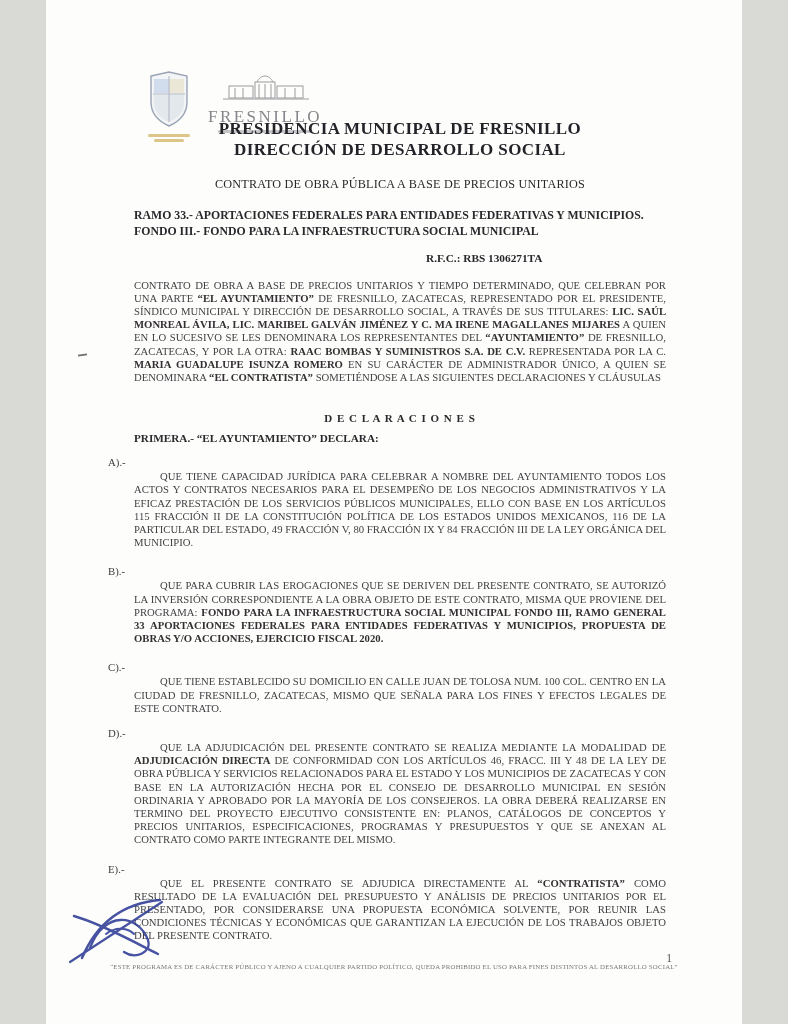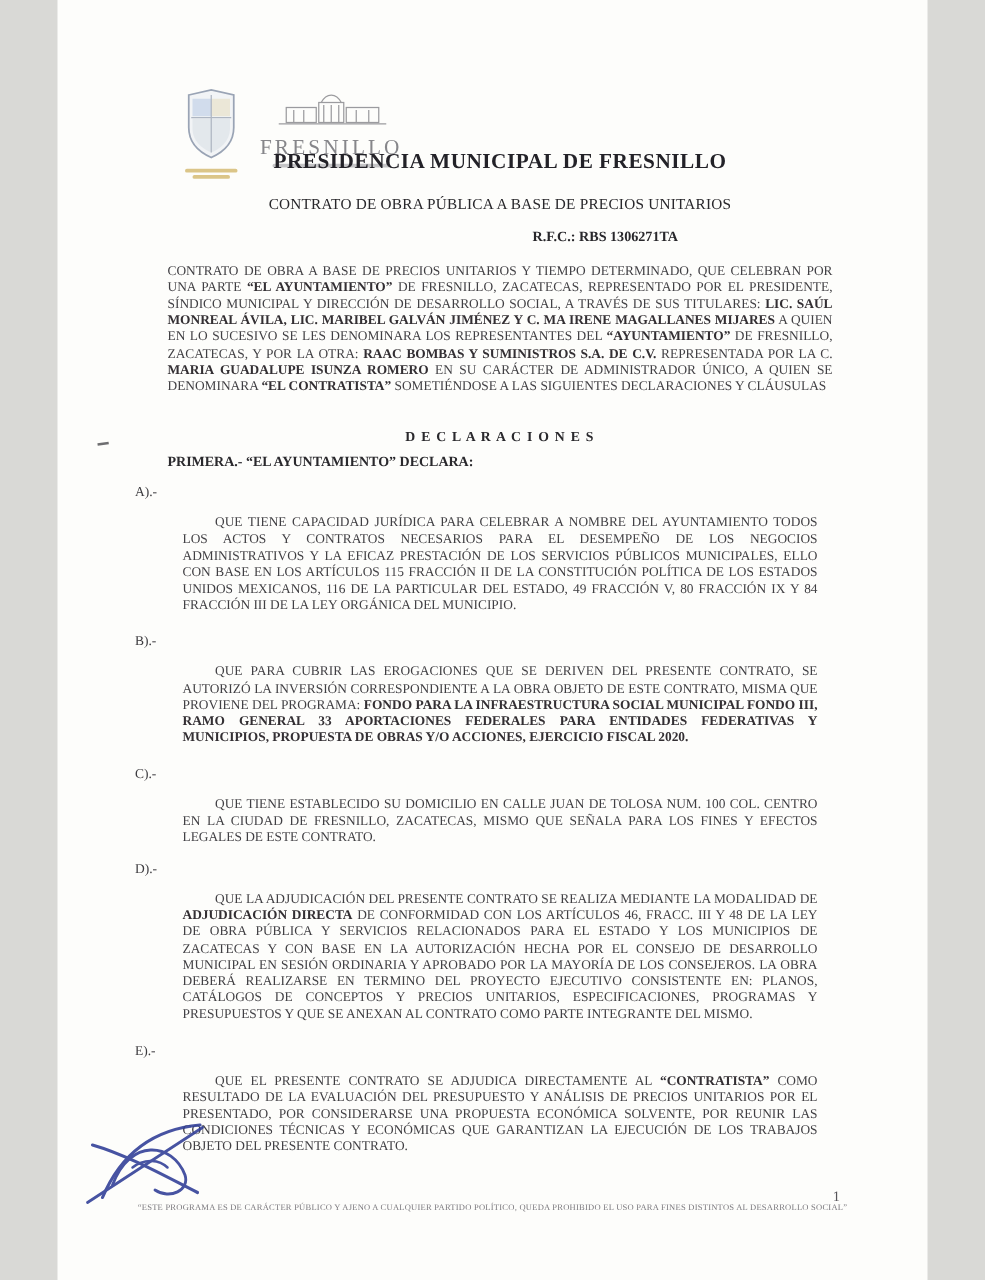--- a/index.html
+++ b/index.html
@@ -23,21 +23,21 @@
   .cto{margin-top:13px;margin-left:272px;font-weight:bold;font-size:11.3px;line-height:13.5px;color:#28272b;}
   .cto .rfc{padding-left:20px;}
   
   .intro{margin:13px 0 0 0;font-size:10.7px;line-height:13.2px;text-align:justify;color:#403f43;}
   .b{font-weight:bold;color:#332f33;}
   .decl-heading{margin-top:28px;text-align:center;font-weight:bold;font-size:11px;letter-spacing:1px;color:#2a292d;}
   .primera{margin-top:8px;font-weight:bold;font-size:11.2px;color:#2a292d;}
   .decl-item{margin-top:12px;}
   .decl-item.gap{margin-top:16px;}
   .decl-label{margin-left:-26px;font-size:10.8px;color:#3c3b3f;margin-bottom:2px;}
-  .decl-text{margin:12px;text-indent:26px;text-align:justify;font-size:10.7px;line-height:13.2px;color:#403f43;}
+  .decl-text{margin:0;text-indent:26px;text-align:justify;font-size:10.7px;line-height:13.2px;color:#403f43;}
   
   .footer{position:absolute;left:46px;right:46px;top:963px;text-align:center;
     font-size:6.8px;letter-spacing:.2px;color:#7a787d;}
   .pagenum{position:absolute;top:952px;right:70px;font-size:11.5px;color:#565459;}
   
   .margin-mark{position:absolute;left:32px;top:354px;width:9px;height:2px;background:#4a4a4e;transform:rotate(-8deg);opacity:.8;}
   .sig-layer{position:absolute;left:0;top:0;pointer-events:none;}
 </style>
 </head>
 <body>
@@ -75,24 +75,29 @@
       </g>
     </svg>
     <div class="fres-word">FRESNILLO</div>
     <div class="fres-tag"></div>
   </div>
 
   <div class="content">
 
     <h1 class="title">
       <span>PRESIDENCIA MUNICIPAL DE FRESNILLO</span><br>
+      <span>DIRECCIÓN DE DESARROLLO SOCIAL</span>
     </h1>
 
     <div class="subtitle">CONTRATO DE OBRA PÚBLICA A BASE DE PRECIOS UNITARIOS</div>
 
+    <div class="ramo">
+      <div>RAMO 33.- APORTACIONES FEDERALES PARA ENTIDADES FEDERATIVAS Y MUNICIPIOS.</div>
+      <div>FONDO III.- FONDO PARA LA INFRAESTRUCTURA SOCIAL MUNICIPAL</div>
+    </div>
 
     <div class="cto">
       <div class="rfc">R.F.C.: RBS 1306271TA</div>
     </div>
 
     <p class="intro"><span>CONTRATO DE OBRA A BASE DE PRECIOS UNITARIOS Y TIEMPO DETERMINADO, QUE CELEBRAN POR UNA PARTE </span><span class="b">“EL AYUNTAMIENTO”</span><span> DE FRESNILLO, ZACATECAS, REPRESENTADO POR EL PRESIDENTE, SÍNDICO MUNICIPAL Y DIRECCIÓN DE DESARROLLO SOCIAL, A TRAVÉS DE SUS TITULARES: </span><span class="b">LIC. SAÚL MONREAL ÁVILA,  LIC. MARIBEL GALVÁN JIMÉNEZ Y C. MA IRENE MAGALLANES MIJARES</span><span>  A QUIEN EN LO SUCESIVO SE LES DENOMINARA LOS REPRESENTANTES DEL </span><span class="b">“AYUNTAMIENTO”</span><span> DE FRESNILLO, ZACATECAS, Y POR LA OTRA: </span><span class="b">RAAC BOMBAS Y SUMINISTROS S.A. DE C.V.</span><span> REPRESENTADA POR LA C. </span><span class="b">MARIA GUADALUPE ISUNZA ROMERO</span><span> EN SU CARÁCTER DE ADMINISTRADOR ÚNICO,  A QUIEN SE DENOMINARA </span><span class="b">“EL CONTRATISTA”</span><span> SOMETIÉNDOSE A LAS  SIGUIENTES DECLARACIONES Y CLÁUSULAS</span></p>
 
     <div class="decl-heading">D E C L A R A C I O N E S</div>
 
     <div class="primera">PRIMERA.- “EL AYUNTAMIENTO” DECLARA:</div>

